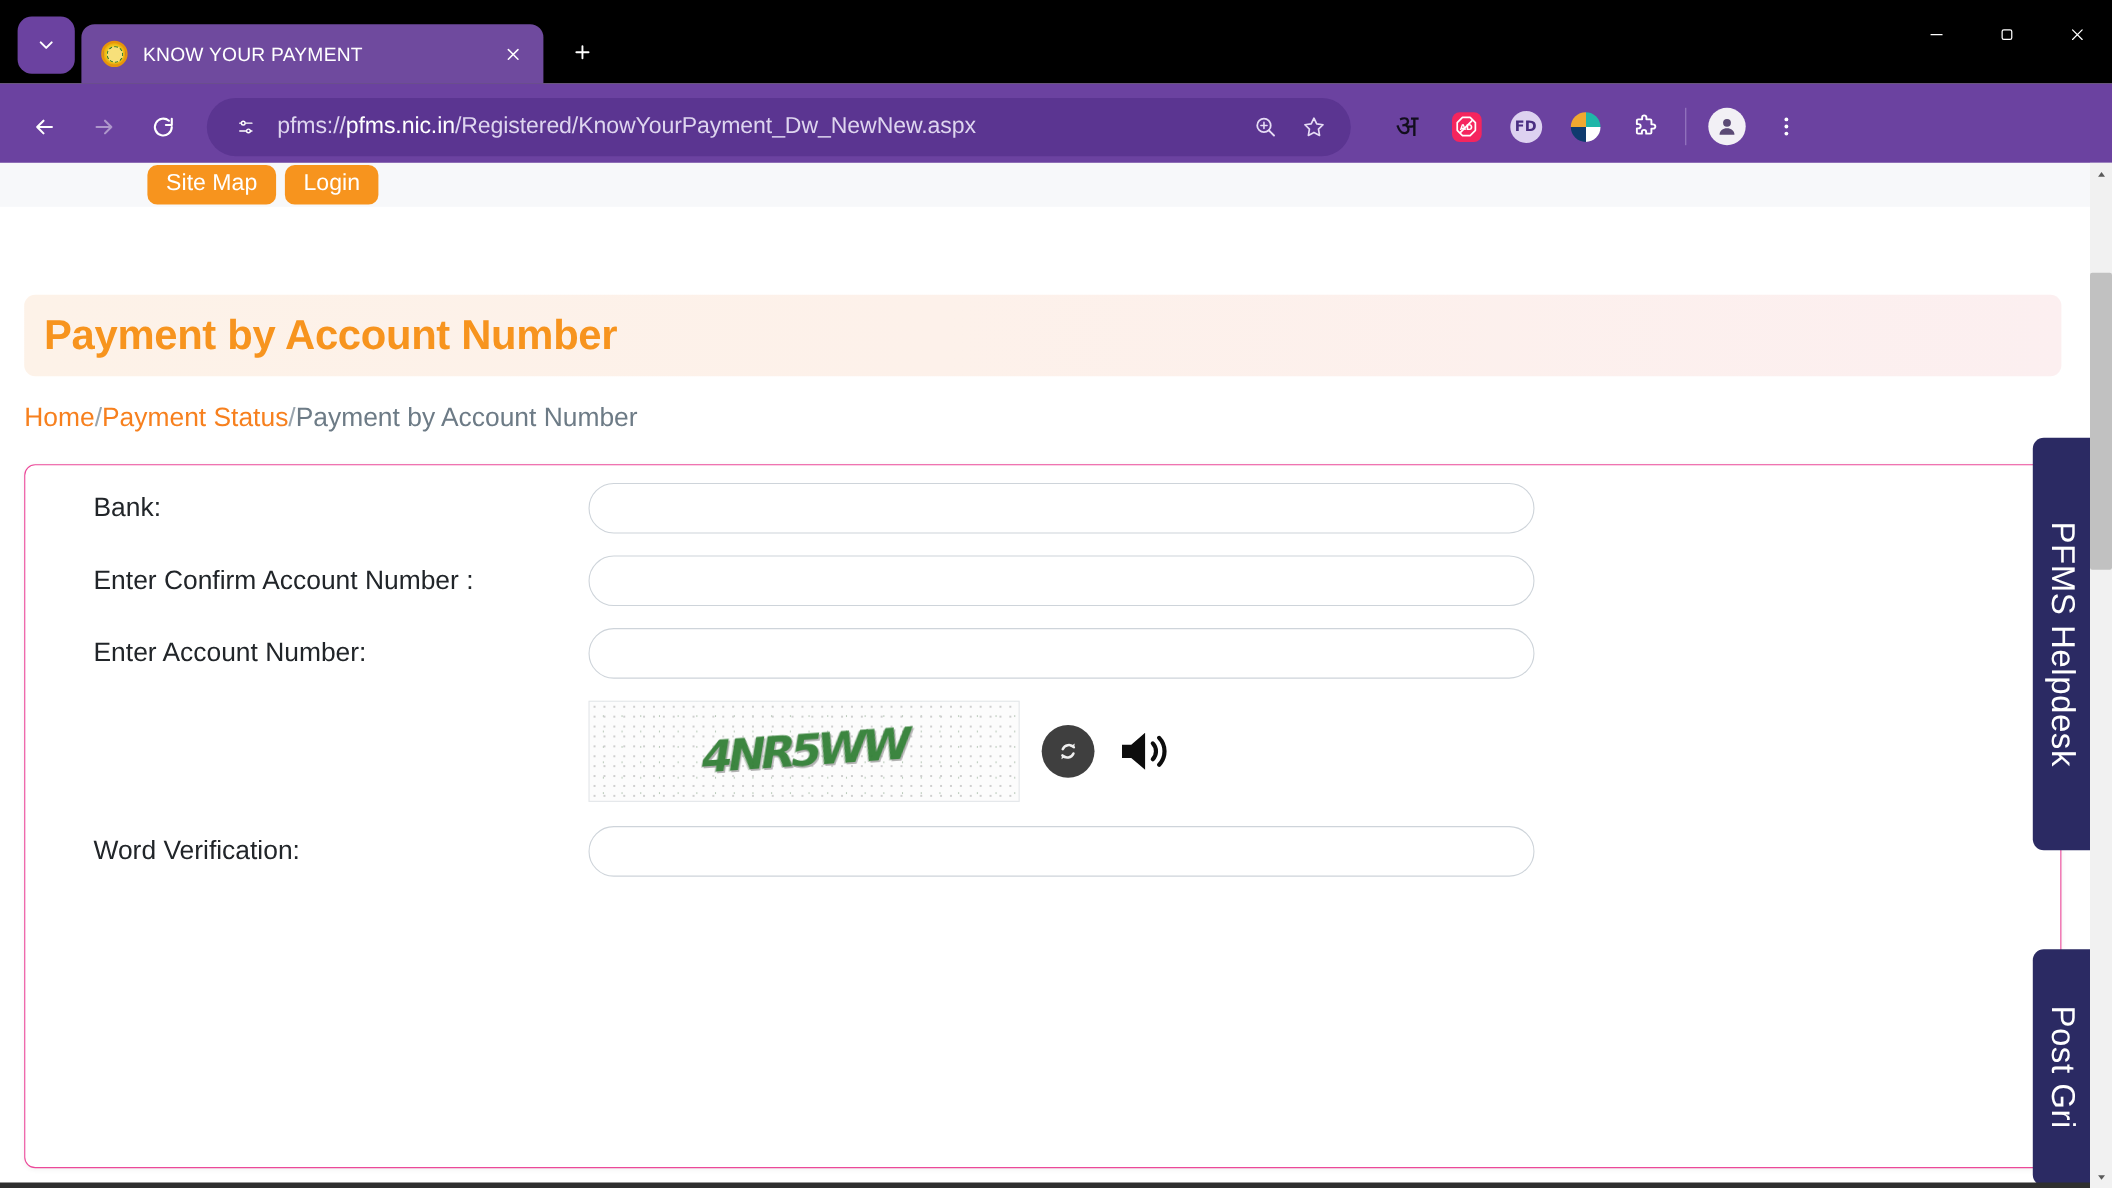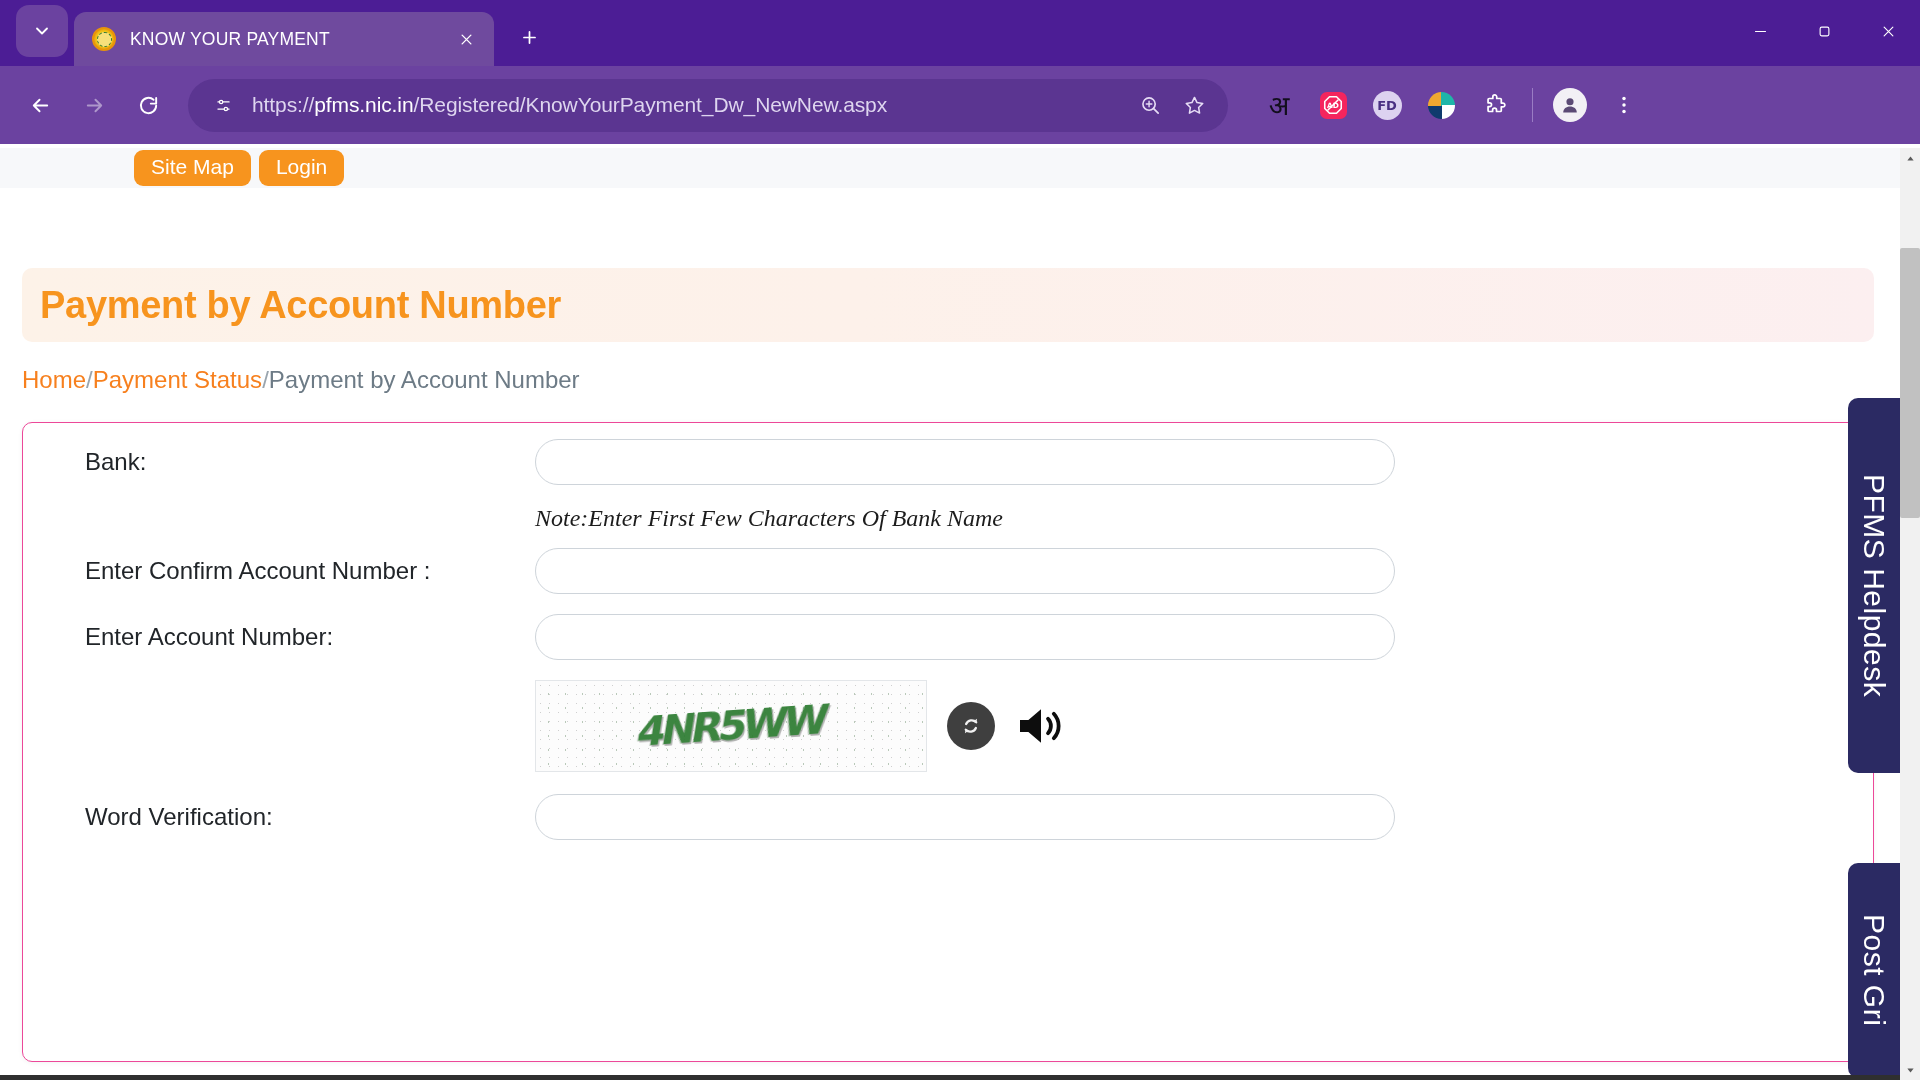--- a/index.html
+++ b/index.html
@@ -7,21 +7,21 @@
   html, body {
     width:1920px; height:1080px; overflow:hidden;
     font-family:"Liberation Sans", sans-serif;
     background:#ffffff;
   }
 
   
   #browser { width:1920px; height:1080px; position:relative; }
 
   .chrome-tabstrip {
-    height:66px; background:#4c1d95; position:relative;
+    height:76px; background:#000000; position:relative;
     display:flex; align-items:flex-end; padding-left:10px;
   }
   .tab-list-btn {
     width:52px; height:52px; margin:0 6px 9px 6px; border-radius:13px;
     background:#6b42a0; display:flex; align-items:center; justify-content:center;
     flex:0 0 auto; cursor:pointer;
   }
   .tab-list-btn svg { width:20px; height:20px; }
 
   .tab {
@@ -320,21 +320,21 @@
       <span class="omni-site-icon">
         <svg viewBox="0 0 24 24">
           <circle cx="9" cy="7.5" r="2.1" stroke="#ffffff" stroke-width="1.6" fill="none"></circle>
           <path d="M11.6 7.5H19" stroke="#ffffff" stroke-width="1.6" stroke-linecap="round"></path>
           <path d="M5 7.5h1.9" stroke="#ffffff" stroke-width="1.6" stroke-linecap="round"></path>
           <circle cx="15" cy="16.5" r="2.1" stroke="#ffffff" stroke-width="1.6" fill="none"></circle>
           <path d="M5 16.5h7.4" stroke="#ffffff" stroke-width="1.6" stroke-linecap="round"></path>
           <path d="M17.3 16.5H19" stroke="#ffffff" stroke-width="1.6" stroke-linecap="round"></path>
         </svg>
       </span>
-      <span class="omni-url"><span>https://</span><b>pfms.nic.in</b><span>/Registered/KnowYourPayment_Dw_NewNew.aspx</span></span>
+      <span class="omni-url"><span>pfms://</span><b>pfms.nic.in</b><span>/Registered/KnowYourPayment_Dw_NewNew.aspx</span></span>
       <span class="omni-action">
         <svg viewBox="0 0 24 24">
           <circle cx="10.5" cy="10.5" r="6.4" stroke="#e6dcf5" stroke-width="1.7" fill="none"></circle>
           <path d="M10.5 7.6v5.8M7.6 10.5h5.8" stroke="#e6dcf5" stroke-width="1.5" stroke-linecap="round"></path>
           <path d="M15.3 15.3L20 20" stroke="#e6dcf5" stroke-width="1.8" stroke-linecap="round"></path>
         </svg>
       </span>
       <span class="omni-action">
         <svg viewBox="0 0 24 24">
           <path d="M12 3.6l2.65 5.37 5.93.86-4.29 4.18 1.01 5.9L12 17.13l-5.3 2.78 1.01-5.9-4.29-4.18 5.93-.86z" stroke="#e6dcf5" stroke-width="1.6" fill="none" stroke-linejoin="round"></path>
@@ -405,21 +405,20 @@
         <span class="current">Payment by Account Number</span>
       </div>
 
       <div class="form-card">
 
         <div class="form-row">
           <label class="form-label">Bank:</label>
           <input class="form-input" type="text" value="" style="">
         </div>
 
-        <div class="form-note">Note:Enter First Few Characters Of Bank Name</div>
 
         <div class="form-row">
           <label class="form-label">Enter Confirm Account Number :</label>
           <input class="form-input" type="text" value="" style="">
         </div>
 
         <div class="form-row">
           <label class="form-label">Enter Account Number:</label>
           <input class="form-input" type="text" value="" style="">
         </div>

